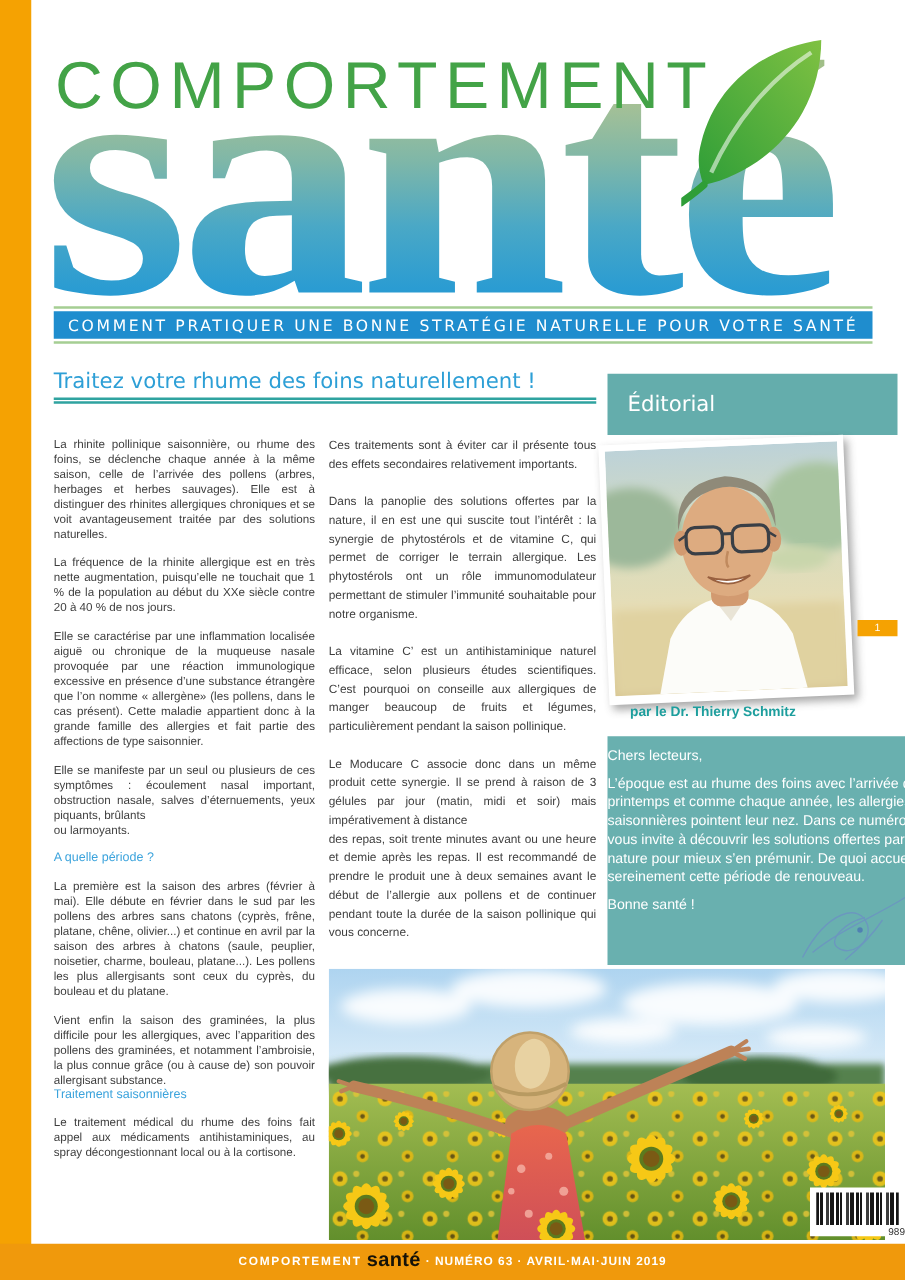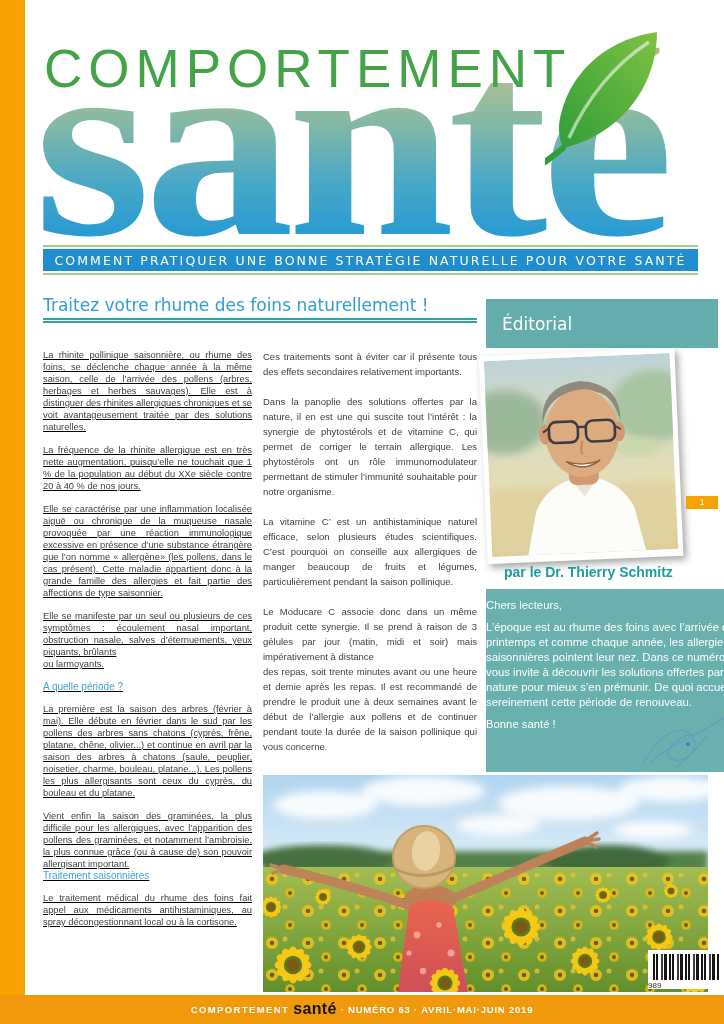--- a/index.html
+++ b/index.html
@@ -23,51 +23,51 @@
   .green-line.bottom{margin:2px 0 0 0;}
   .tagline{height:22px;background:#1F8DCE;color:#ffffff;display:flex;align-items:center;
            justify-content:center;font-family:"DejaVu Sans",sans-serif;font-size:12.5px;
            letter-spacing:2.1px;white-space:nowrap;}
   
   .headline{position:absolute;left:43px;top:295px;font-family:"DejaVu Sans",sans-serif;
             font-size:17px;color:#2D9FD6;}
   .headline-rule{position:absolute;left:43px;top:318px;width:434px;height:5px;
                  border-top:2px solid #2FA3A0;border-bottom:2px solid #2FA3A0;box-sizing:border-box;}
   
-  .col1{position:absolute;left:43px;top:349px;width:209px;text-decoration:underline;}
+  .col1{position:absolute;left:43px;top:349px;width:209px;}
   .col2{position:absolute;left:263px;top:349px;width:214px;}
   .body-p{margin:0 0 11px 0;font-size:9.3px;line-height:12px;text-align:justify;
           color:#3E3E3E;white-space:pre-line;}
   .col2 .body-p{font-size:9.5px;line-height:15px;margin-bottom:15px;}
   .subhead{margin:1px 0 11px 0;font-size:10px;color:#3BA3DC;}
   .subhead.tight{margin-top:-11px;}
   
   .editorial-header{position:absolute;left:486px;top:299px;width:232px;height:49px;
                     background:#64ADAC;color:#fff;font-family:"DejaVu Sans",sans-serif;
                     font-size:17px;display:flex;align-items:center;padding-left:16px;
                     box-sizing:border-box;}
   .photo-wrap{position:absolute;left:483px;top:352px;width:196px;height:208px;background:#fff;
               padding:5px 5px 7px 5px;box-sizing:border-box;transform:rotate(-2.5deg);
               box-shadow:3px 4px 7px rgba(60,60,60,.45);}
   .photo-wrap svg{display:block;width:100%;height:100%;}
-  .byline{position:absolute;left:504px;top:564px;font-size:14px;font-weight:bold;color:#1D9E9D;}
+  .byline{position:absolute;left:504px;top:564px;font-size:11px;font-weight:bold;color:#1D9E9D;}
   .editorial-box{position:absolute;left:486px;top:589px;width:256px;height:183px;background:#69B0AF;
                  color:#ffffff;padding:9px 0;box-sizing:border-box;font-size:11.3px;
                  line-height:15px;overflow:hidden;}
   .editorial-box p{margin:0 0 7px 0;}
   .signature{position:absolute;right:14px;bottom:0;opacity:.55;}
   
   .page-tab{position:absolute;left:686px;top:496px;width:32px;height:13px;background:#F5A202;
             color:#fff;font-size:8.5px;line-height:13px;text-align:center;}
   
   .field-photo{position:absolute;left:263px;top:775px;width:445px;height:217px;}
   .field-photo svg{display:block;width:100%;height:100%;}
   
   .barcode{position:absolute;left:648px;top:950px;width:76px;height:39px;background:#fff;
-           text-align:left;}
+           text-align:right;}
   .bars{height:26px;margin:4px 5px 0 5px;
         background:repeating-linear-gradient(90deg,#161616 0 2px,#fff 2px 3px,#161616 3px 5px,
         #fff 5px 8px,#3c3c3c 8px 10px,#fff 10px 11px,#161616 11px 14px,#fff 14px 16px);}
   .barcode-number{font-size:8px;color:#333;line-height:11px;}
   
   .footer{position:absolute;left:0;top:995px;width:724px;height:29px;background:#F0990C;
           display:flex;align-items:center;justify-content:center;}
   .f-brand{color:#fff;font-weight:bold;font-size:9.5px;letter-spacing:1.4px;}
   .f-brand2{color:#151208;font-weight:bold;font-size:16px;letter-spacing:.3px;margin:0 4px 2px 4px;}
   .f-issue{color:#fff;font-weight:bold;font-size:9.5px;letter-spacing:.8px;}
@@ -103,21 +103,21 @@
   <div class="headline-rule"></div>
 
   <div class="col1">
     <p class="body-p">La rhinite pollinique saisonnière, ou rhume des foins, se déclenche chaque année à la même saison, celle de l’arrivée des pollens (arbres, herbages et herbes sauvages). Elle est à distinguer des rhinites allergiques chroniques et se voit avantageusement traitée par des solutions naturelles.</p>
     <p class="body-p">La fréquence de la rhinite allergique est en très nette augmentation, puisqu’elle ne touchait que 1 % de la population au début du XXe siècle contre 20 à 40 % de nos jours.</p>
     <p class="body-p">Elle se caractérise par une inflammation localisée aiguë ou chronique de la muqueuse nasale provoquée par une réaction immunologique excessive en présence d’une substance étrangère que l’on nomme « allergène» (les pollens, dans le cas présent). Cette maladie appartient donc à la grande famille des allergies et fait partie des affections de type saisonnier.</p>
     <p class="body-p">Elle se manifeste par un seul ou plusieurs de ces symptômes : écoulement nasal important, obstruction nasale, salves d’éternuements, yeux piquants, brûlants
 ou larmoyants.</p>
     <p class="subhead">A quelle période ?</p>
     <p class="body-p">La première est la saison des arbres (février à mai). Elle débute en février dans le sud par les pollens des arbres sans chatons (cyprès, frêne, platane, chêne, olivier...) et continue en avril par la saison des arbres à chatons (saule, peuplier, noisetier, charme, bouleau, platane...). Les pollens les plus allergisants sont ceux du cyprès, du bouleau et du platane.</p>
-    <p class="body-p">Vient enfin la saison des graminées, la plus difficile pour les allergiques, avec l’apparition des pollens des graminées, et notamment l’ambroisie, la plus connue grâce (ou à cause de) son pouvoir allergisant important.</p>
+    <p class="body-p">Vient enfin la saison des graminées, la plus difficile pour les allergiques, avec l’apparition des pollens des graminées, et notamment l’ambroisie, la plus connue grâce (ou à cause de) son pouvoir allergisant substance.</p>
     <p class="subhead tight">Traitement saisonnières</p>
     <p class="body-p">Le traitement médical du rhume des foins fait appel aux médicaments antihistaminiques, au spray décongestionnant local ou à la cortisone.</p>
   </div>
 
   <div class="col2">
     <p class="body-p">Ces traitements sont à éviter car il présente tous des effets secondaires relativement importants.</p>
     <p class="body-p">Dans la panoplie des solutions offertes par la nature, il en est une qui suscite tout l’intérêt : la synergie de phytostérols et de vitamine C, qui permet de corriger le terrain allergique. Les phytostérols ont un rôle immunomodulateur permettant de stimuler l’immunité souhaitable pour notre organisme.</p>
     <p class="body-p">La vitamine C’ est un antihistaminique naturel efficace, selon plusieurs études scientifiques. C’est pourquoi on conseille aux allergiques de manger beaucoup de fruits et légumes, particulièrement pendant la saison pollinique.</p>
     <p class="body-p">Le Moducare C associe donc dans un même produit cette synergie. Il se prend à raison de 3 gélules par jour (matin, midi et soir) mais impérativement à distance
 des repas, soit trente minutes avant ou une heure et demie après les repas. Il est recommandé de prendre le produit une à deux semaines avant le début de l’allergie aux pollens et de continuer pendant toute la durée de la saison pollinique qui vous concerne.</p>

